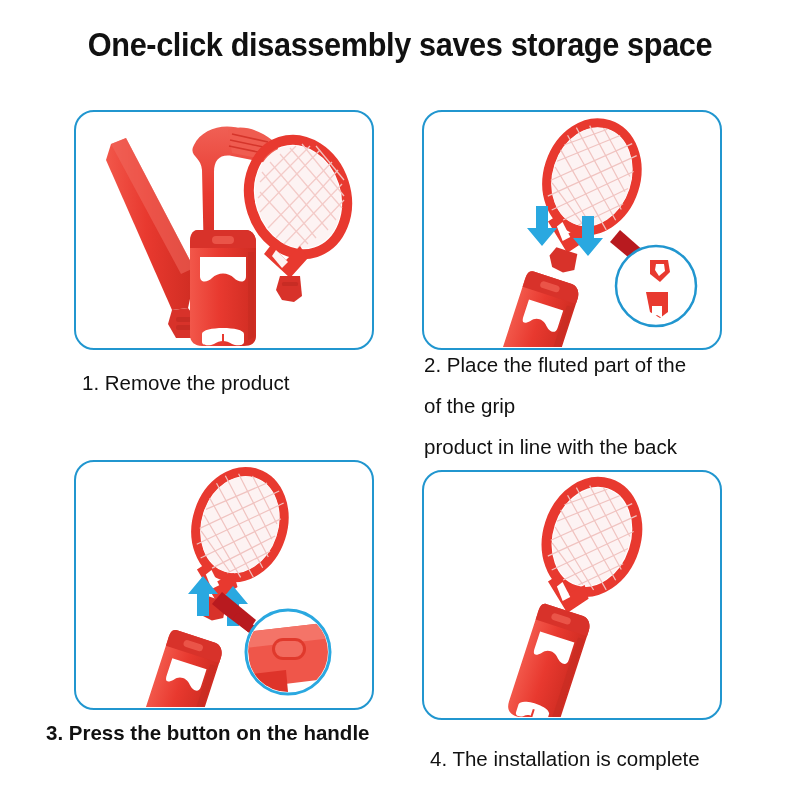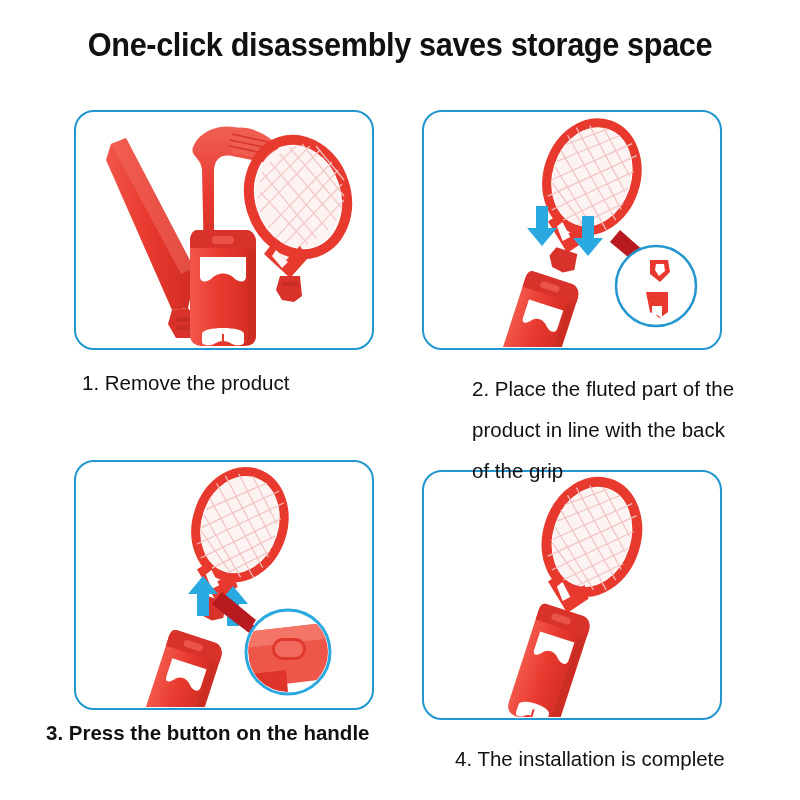--- a/index.html
+++ b/index.html
@@ -38,23 +38,23 @@
   #panel4 { left: 422px; top: 470px; width: 300px; height: 250px; }
 
   .caption {
     position: absolute;
     font-size: 20.5px;
     color: #111111;
     line-height: 41px;
     white-space: nowrap;
   }
   #cap1 { left: 82px;  top: 362px; }
-  #cap2 { left: 424px; top: 368px; margin-left: 48px; }
+  #cap2 { left: 424px; top: 344px; }
   #cap3 { left: 46px;  top: 712px; font-weight: bold; }
-  #cap4 { left: 430px; top: 738px; margin-left: 25px; }
+  #cap4 { left: 430px; top: 738px; }
 
   svg { display: block; }
 </style>
 </head>
 <body>
 
 <div id="root">
 
   <div class="title">One-click disassembly saves storage space</div>
 
@@ -296,22 +296,22 @@
         <path d="M168 162 L174 162 L174 246 L168 250 Z" fill="#c42b21" opacity="0.5"></path>
       </g>
     </svg>
   </div>
 
   <div class="caption" id="cap1">
     <div>1. Remove the product</div>
   </div>
   <div class="caption" id="cap2">
     <div>2. Place the fluted part of the</div>
+    <div>of the grip</div>
     <div>product in line with the back</div>
-    <div>of the grip</div>
   </div>
   <div class="caption" id="cap3">
     <div>3. Press the button on the handle</div>
   </div>
   <div class="caption" id="cap4">
     <div>4. The installation is complete</div>
   </div>
 
 </div>
 

